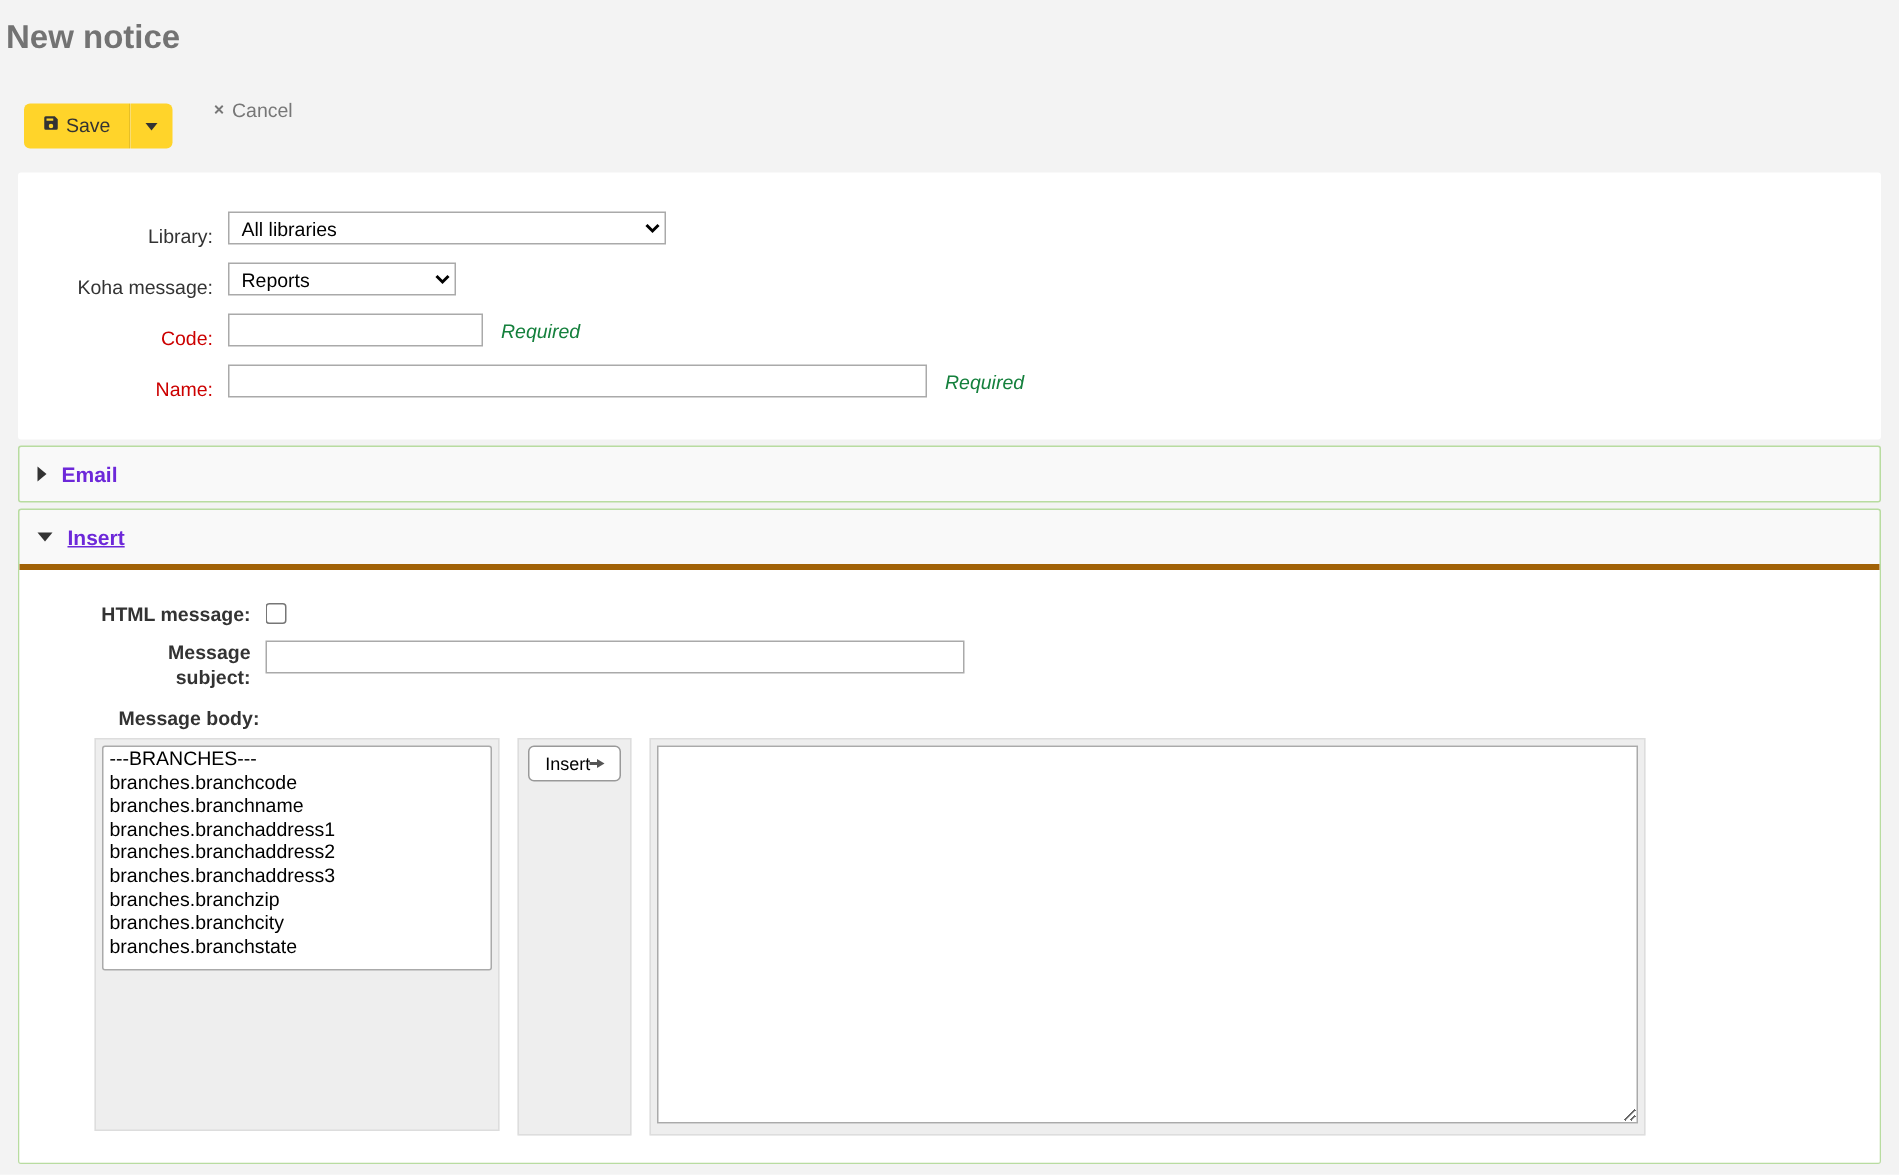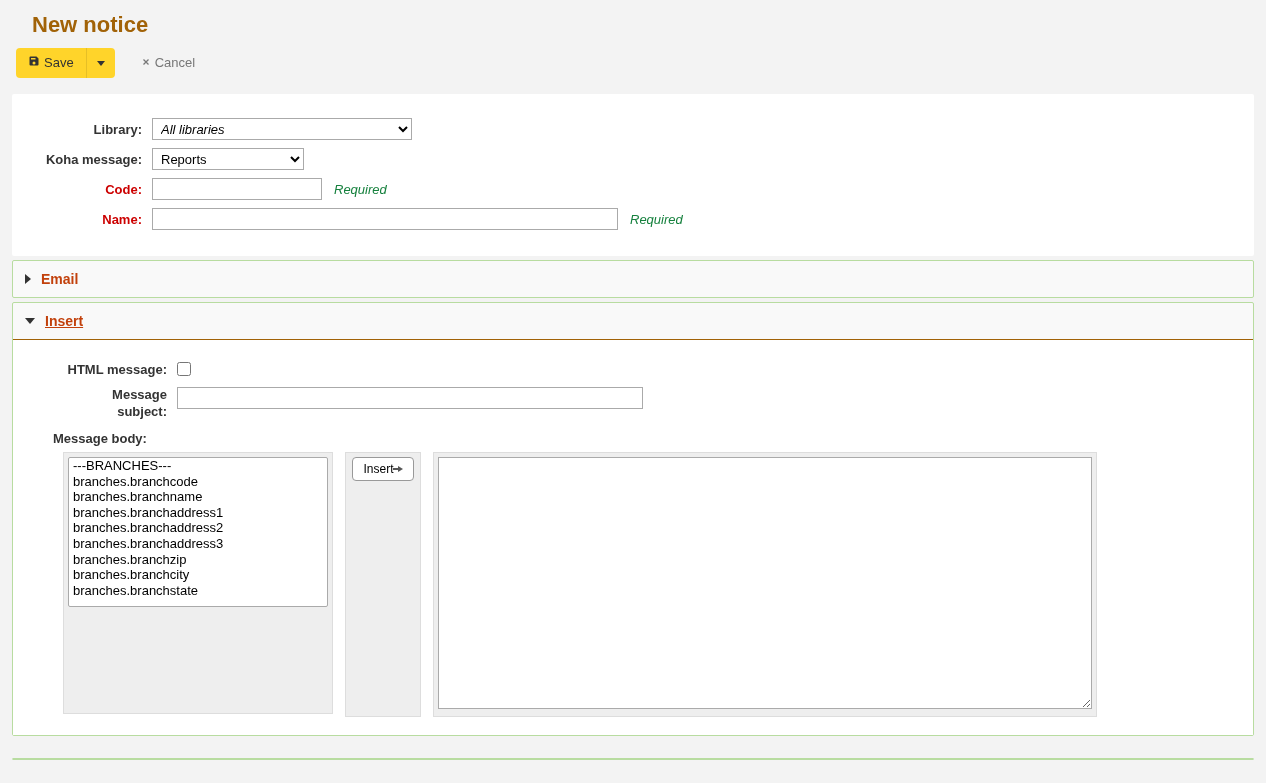--- a/index.html
+++ b/index.html
@@ -9,30 +9,30 @@
     color: #333;
     background: #f3f3f3;
     width: 1266px;
     height: 783px;
     overflow: hidden;
   }
   .page { padding: 0; }
   h1.title {
     font-size: 22px;
     font-weight: bold;
-    color: #a16207;
-    padding: 12px 0 10px 32px;
+    color: #737373;
+    padding: 12px 0 10px 4px;
   }
   .toolbar {
     display: flex;
     align-items: center;
     padding: 0 0 16px 16px;
     gap: 14px;
   }
-  .btn-group { display: inline-flex; }
+  .btn-group { display: inline-flex; margin-top: 21px; }
   .btn {
     display: inline-flex;
     align-items: center;
     padding: 6px 12px;
     font-size: 13px;
     line-height: 1.4;
     cursor: pointer;
     border: none;
     background: none;
   }
@@ -62,32 +62,33 @@
   .form-area { padding: 24px 0 18px 0; }
   .form-row {
     display: flex;
     align-items: center;
     margin-bottom: 8px;
   }
   .form-label {
     width: 140px;
     text-align: right;
     padding-right: 10px;
-    font-weight: bold;
-    font-size: 13px;
+    font-weight: normal;
+    font-size: 13px;
+    margin-top: 11px;
   }
   .form-label.red { color: #cc0000; text-align: right; }
   select, input[type=text] {
     font-size: 13px;
     padding: 1px 4px;
     border: 1px solid #aaa;
     background: #fff;
     height: 22px;
   }
-  .sel-library { width: 260px; font-style: italic; }
+  .sel-library { width: 292px; }
   .sel-module { width: 152px; }
   .inp-code { width: 170px; }
   .inp-name { width: 466px; }
   .hint-required {
     color: #15803d;
     font-style: italic;
     margin-left: 12px;
     font-size: 13px;
   }
   .accordion {
@@ -96,61 +97,61 @@
     border-radius: 2px;
     background: #f9f9f9;
   }
   .accordion-header {
     display: flex;
     align-items: center;
     padding: 10px 12px;
     cursor: pointer;
     font-weight: bold;
     font-size: 14px;
-    color: #c2410c;
+    color: #6d28d9;
   }
   .accordion-header.active .acc-label { text-decoration: underline; }
   .caret-right {
     width: 0; height: 0;
     border-top: 5px solid transparent;
     border-bottom: 5px solid transparent;
     border-left: 6px solid #333;
     margin-right: 10px;
   }
   .caret-down {
     width: 0; height: 0;
     border-left: 5px solid transparent;
     border-right: 5px solid transparent;
     border-top: 6px solid #333;
     margin-right: 10px;
   }
   .accordion-body {
     background: #fff;
-    border-top: 1px solid #a16207;
+    border-top: 4px solid #a16207;
     padding: 22px 14px 18px 14px;
   }
   .phone-row {
     display: flex;
     align-items: flex-start;
     margin-bottom: 10px;
   }
   .phone-label {
     width: 150px;
     text-align: right;
     padding-right: 10px;
     font-weight: bold;
     font-size: 13px;
   }
   .phone-label.multi { line-height: 1.3; }
   .inp-subject { width: 466px; }
   .inp-checkbox { width: 14px; height: 14px; }
   .body-label {
     font-weight: bold;
     font-size: 13px;
-    margin-left: 26px;
+    margin-left: 52px;
     margin-bottom: 6px;
   }
   .body-grid {
     display: flex;
     gap: 12px;
     margin-left: 36px;
     align-items: stretch;
   }
   .panel-gray {
     background: #eee;

